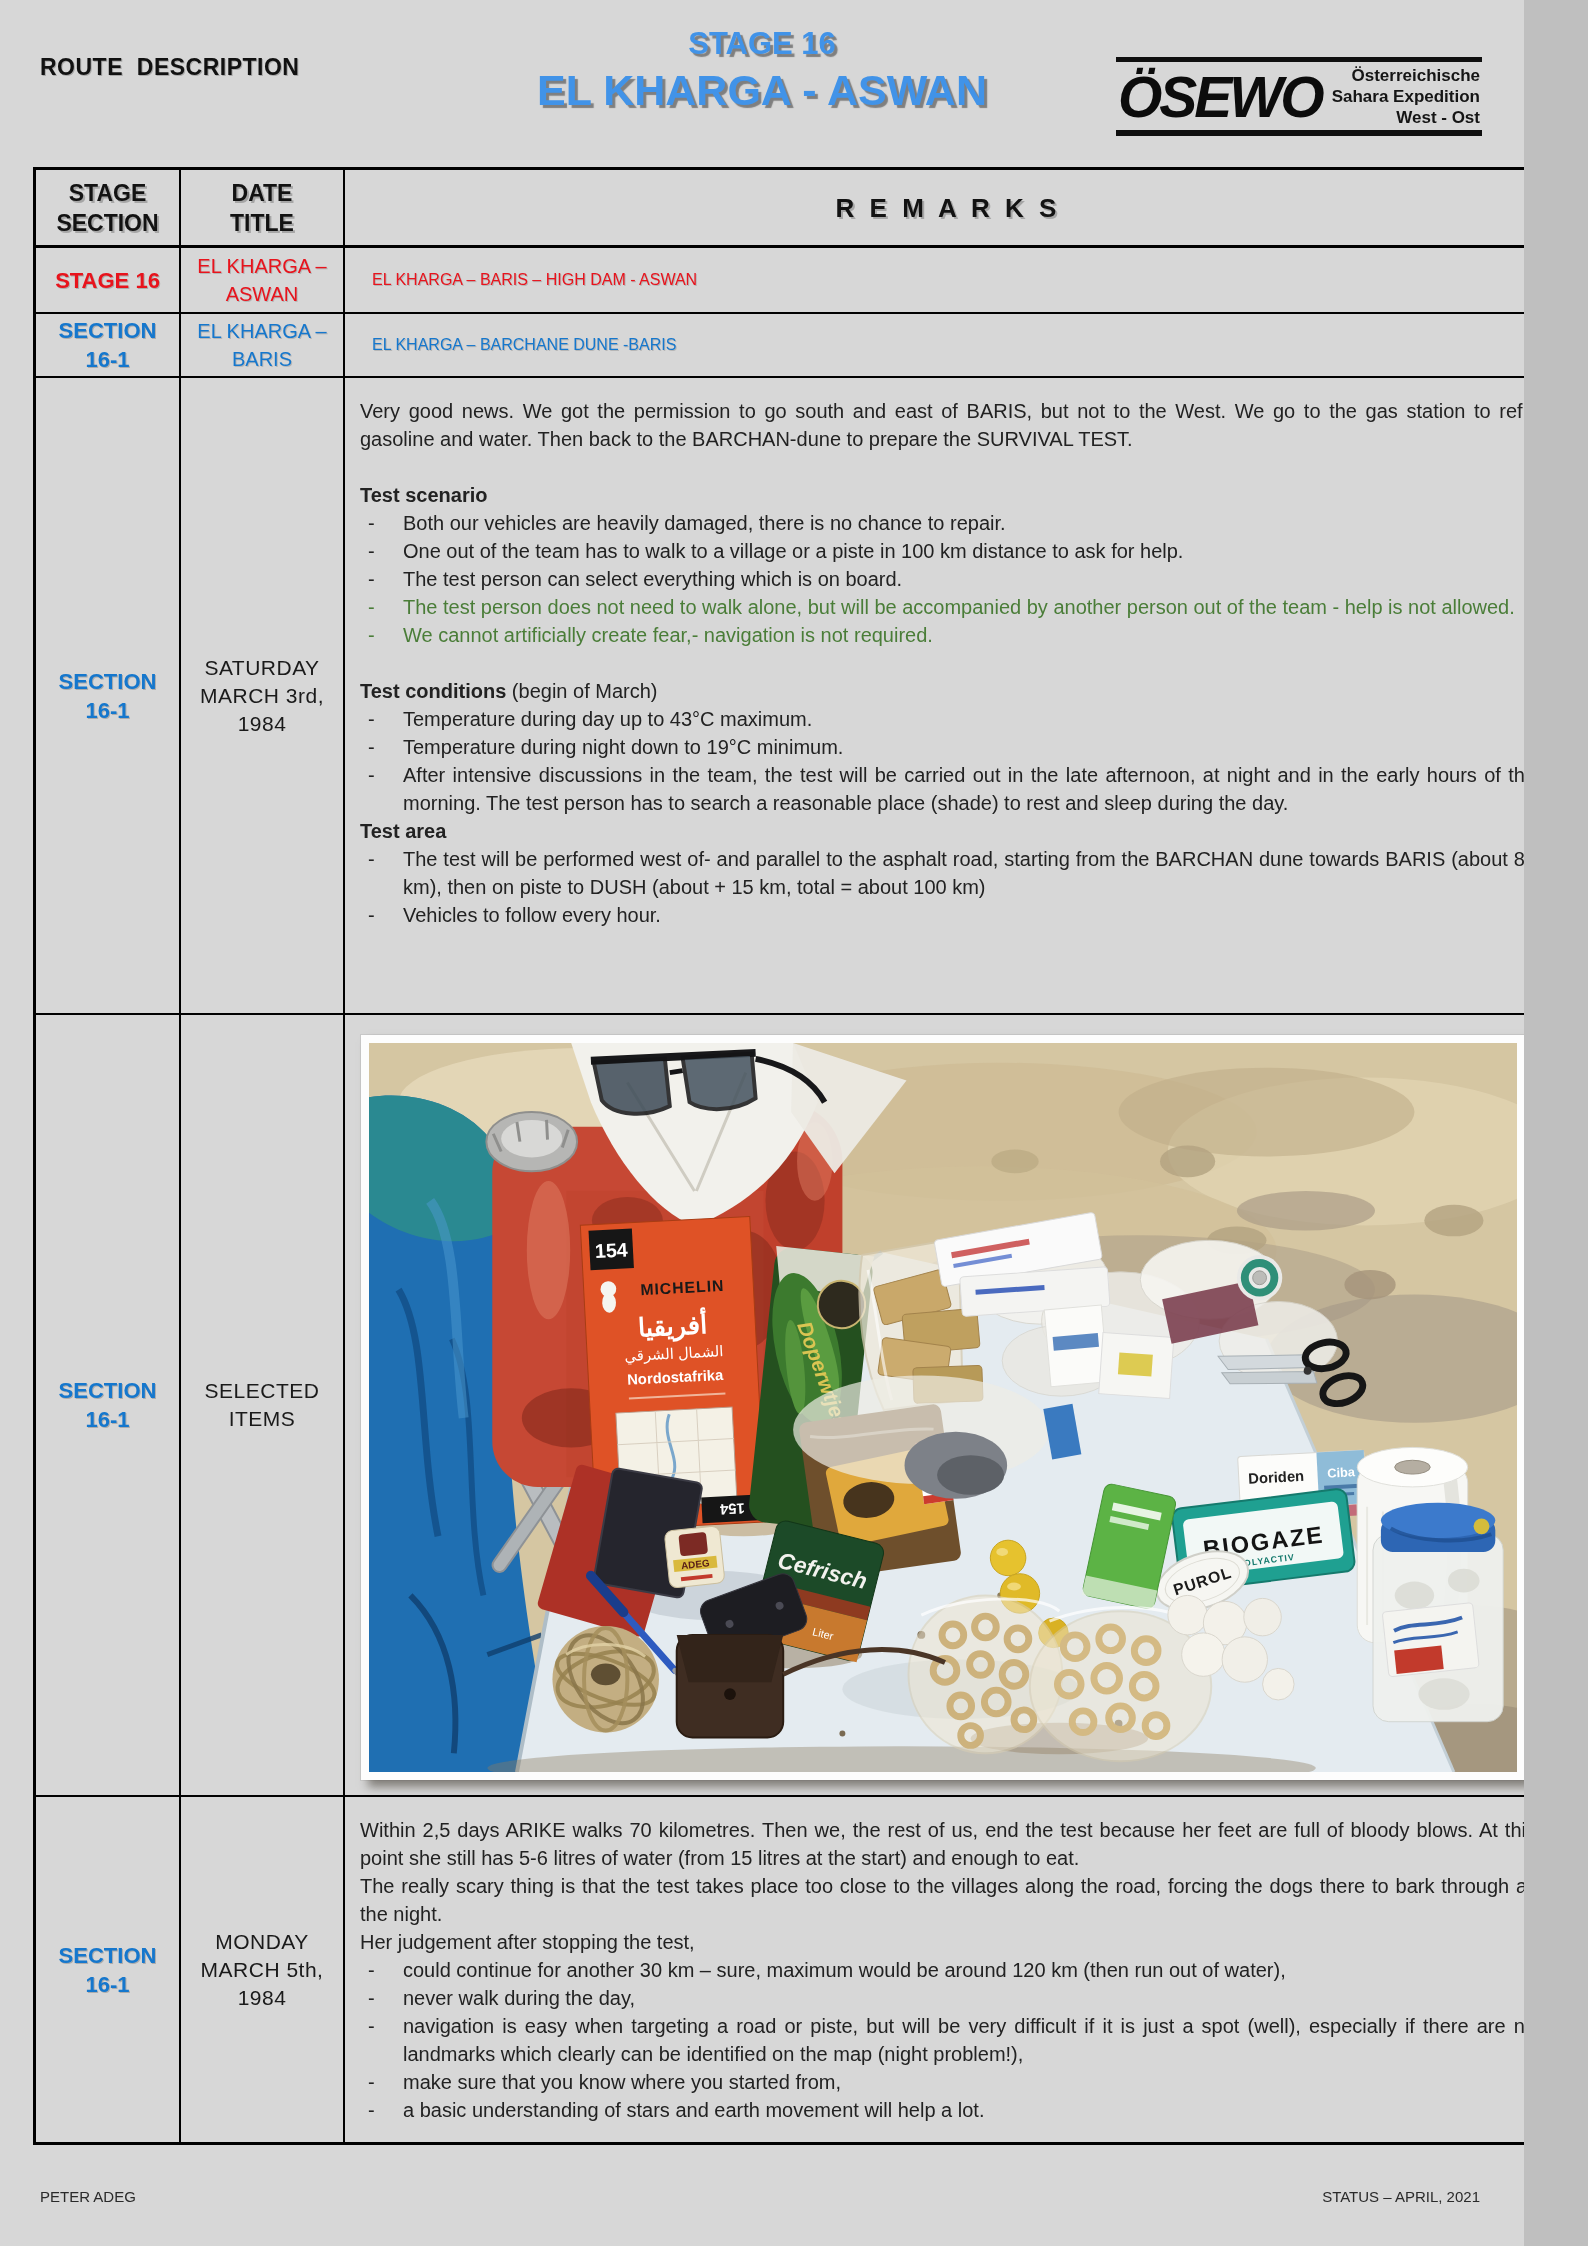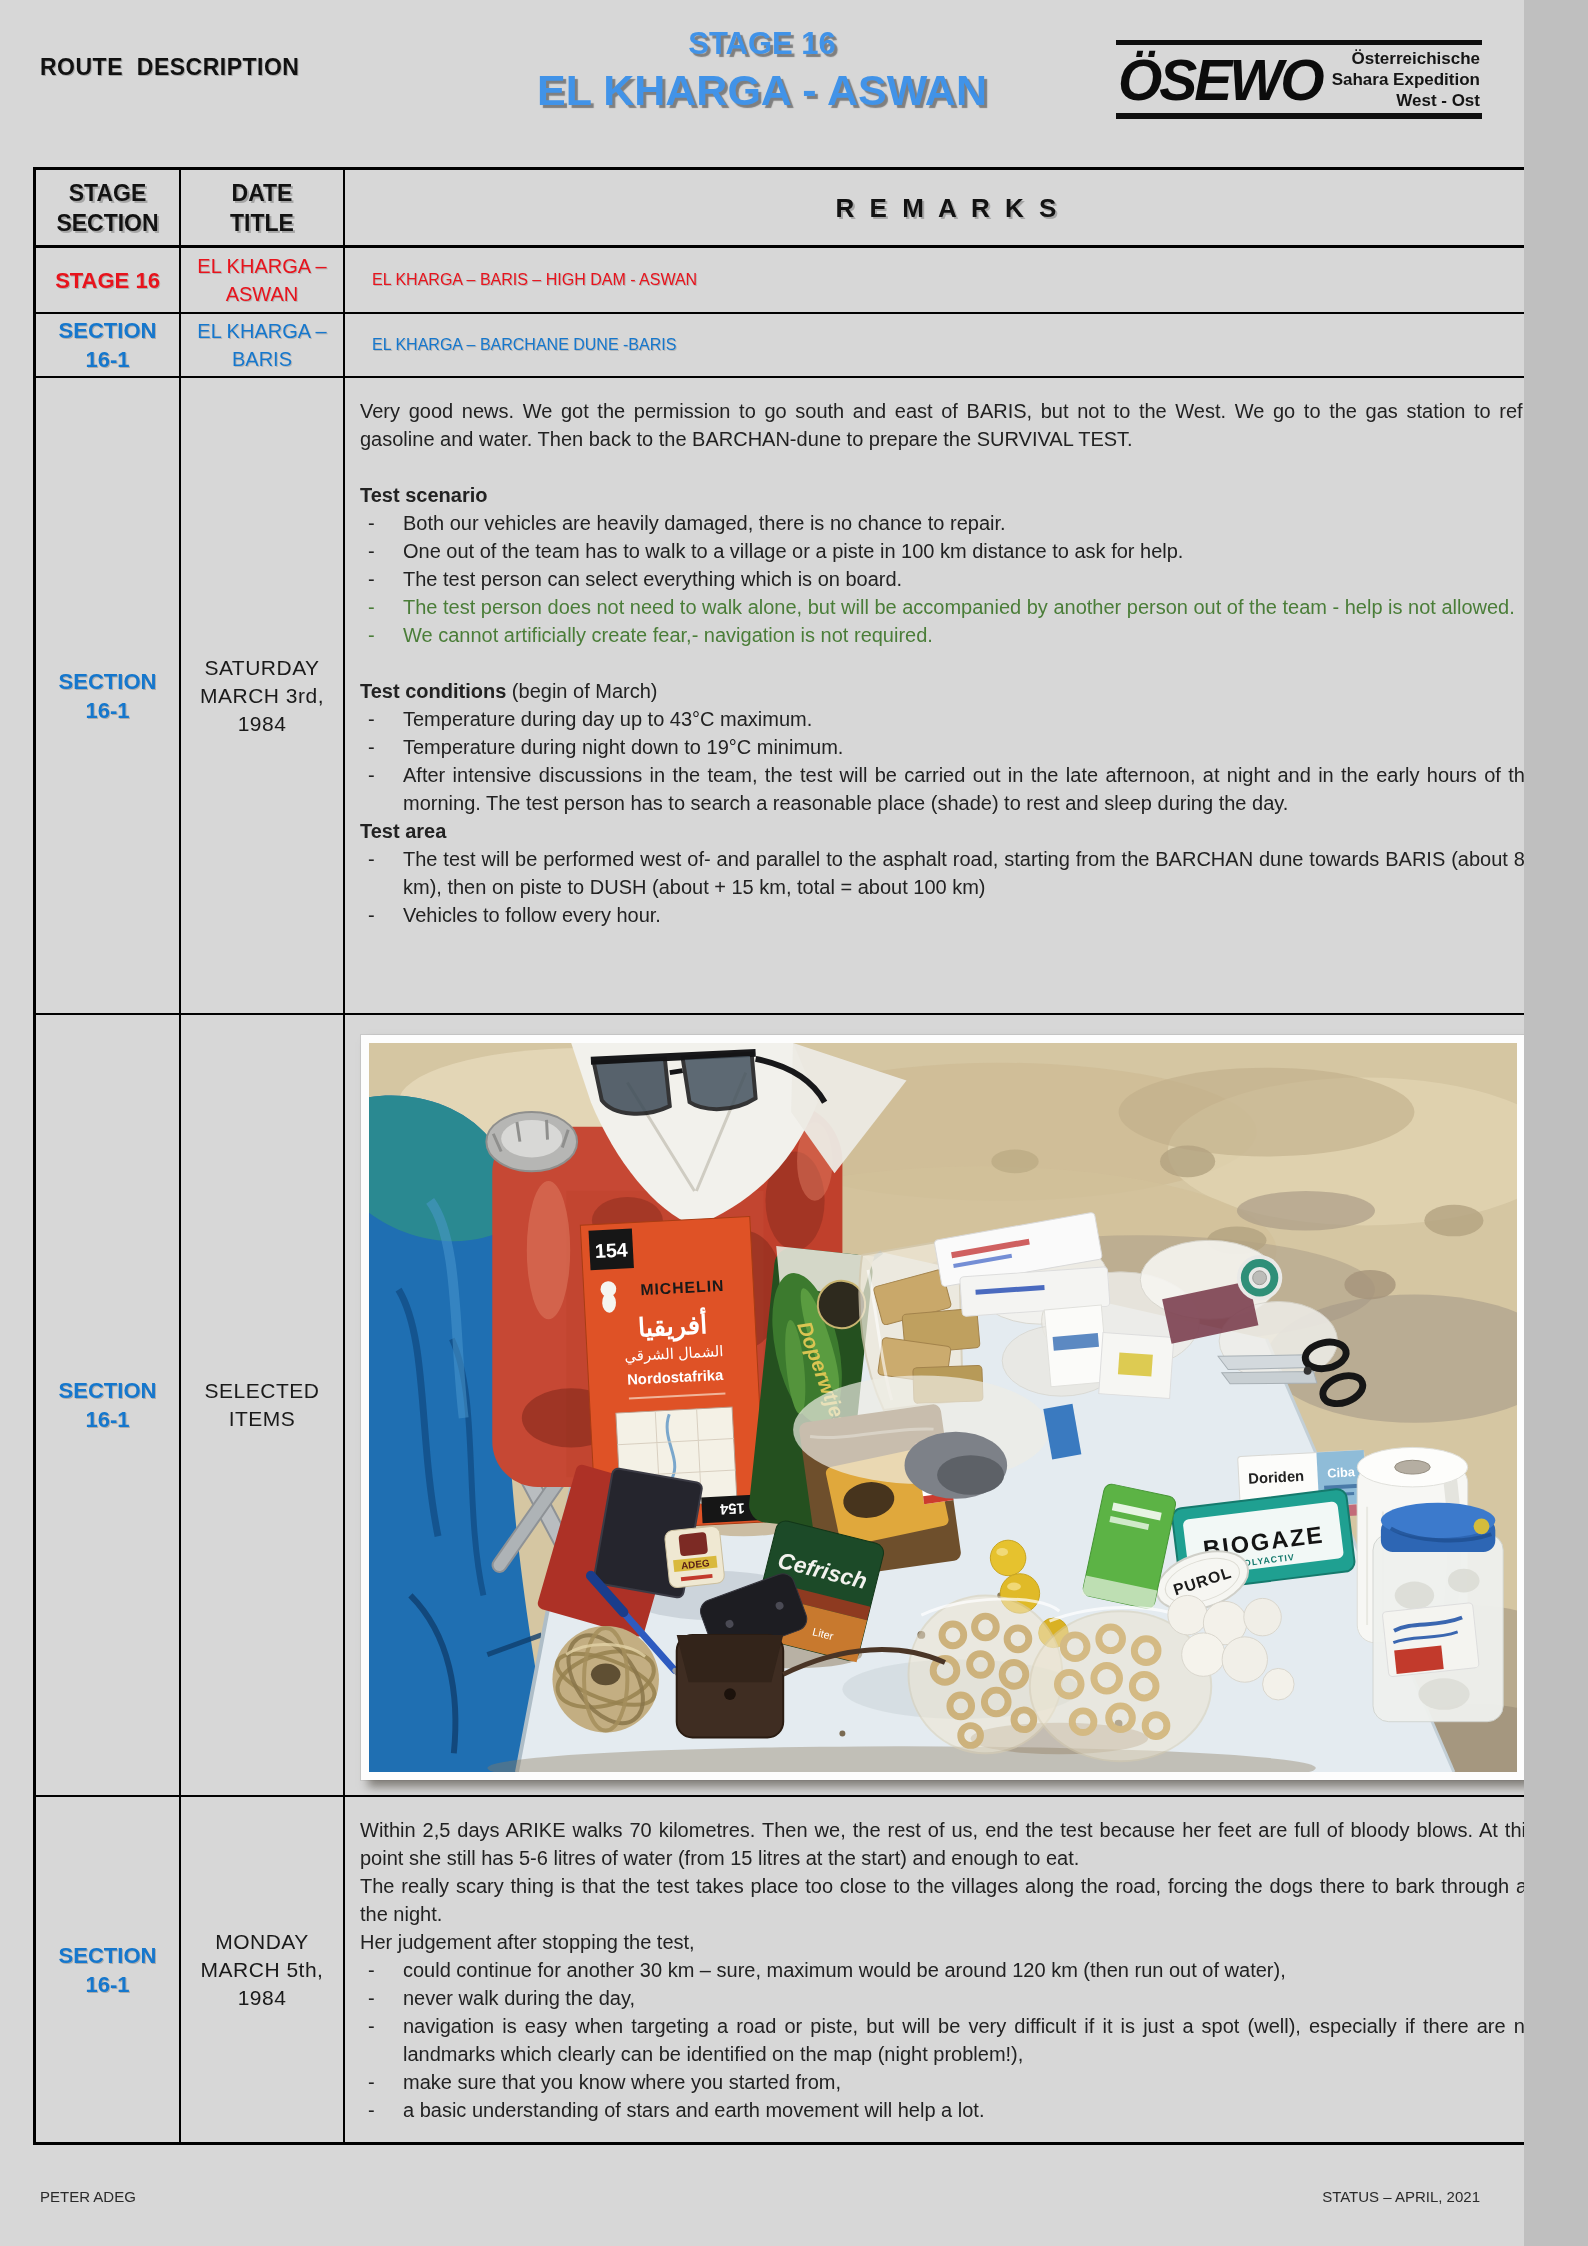--- a/index.html
+++ b/index.html
@@ -11,21 +11,21 @@
   }
   
   .route-title {
     position:absolute; left:40px; top:54px;
     font-size:23px; font-weight:bold; letter-spacing:.5px;
     white-space:pre; color:#111; text-shadow:1px 1px 0 rgba(130,130,130,.55);
   }
   .stage-block { position:absolute; left:0; right:0; top:26px; text-align:center; }
   .stage-line1 { font-size:31px; font-weight:bold; text-shadow:3px 3px 1px rgba(105,105,105,.8); }
   .stage-line2 { font-size:43px; font-weight:bold; margin-top:4px; text-shadow:3px 3px 1px rgba(105,105,105,.8); }
-  .logo-box { position:absolute; top:40px; right:42px; width:366px; }
+  .logo-box { position:absolute; top:57px; right:42px; width:366px; }
   .logo-bar-top { height:5px; background:#0f0f0f; }
   .logo-bar-bottom { height:6px; background:#0f0f0f; }
   .logo-row { display:flex; align-items:center; padding:3px 2px 2px 2px; }
   .logo-name {
     font-size:57px; font-weight:bold; font-style:italic;
     letter-spacing:-3px; line-height:62px; color:#0c0c0c;
   }
   .logo-right {
     margin-left:auto; text-align:right; font-weight:bold;
     font-size:17px; line-height:21px; white-space:pre-line; color:#151515;

